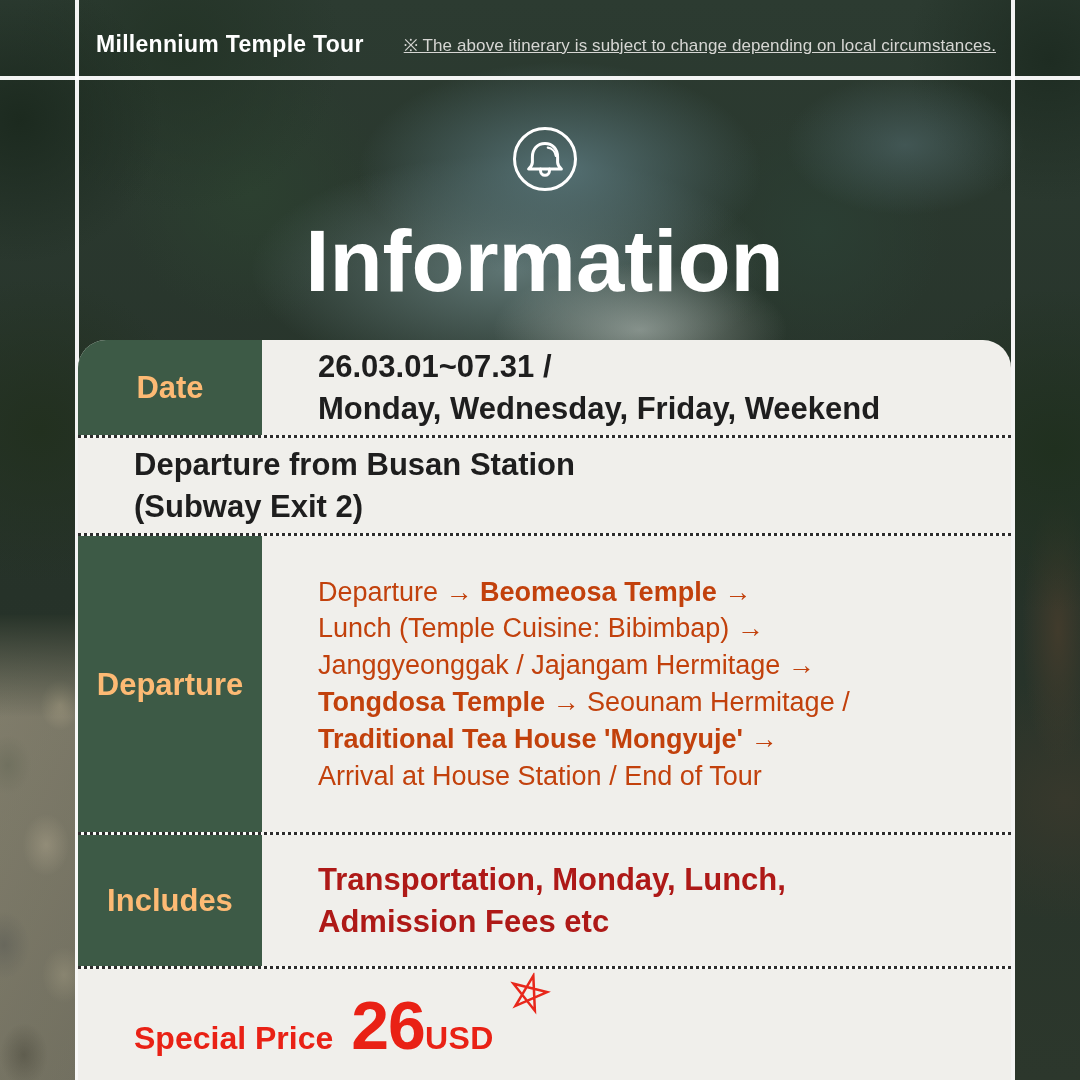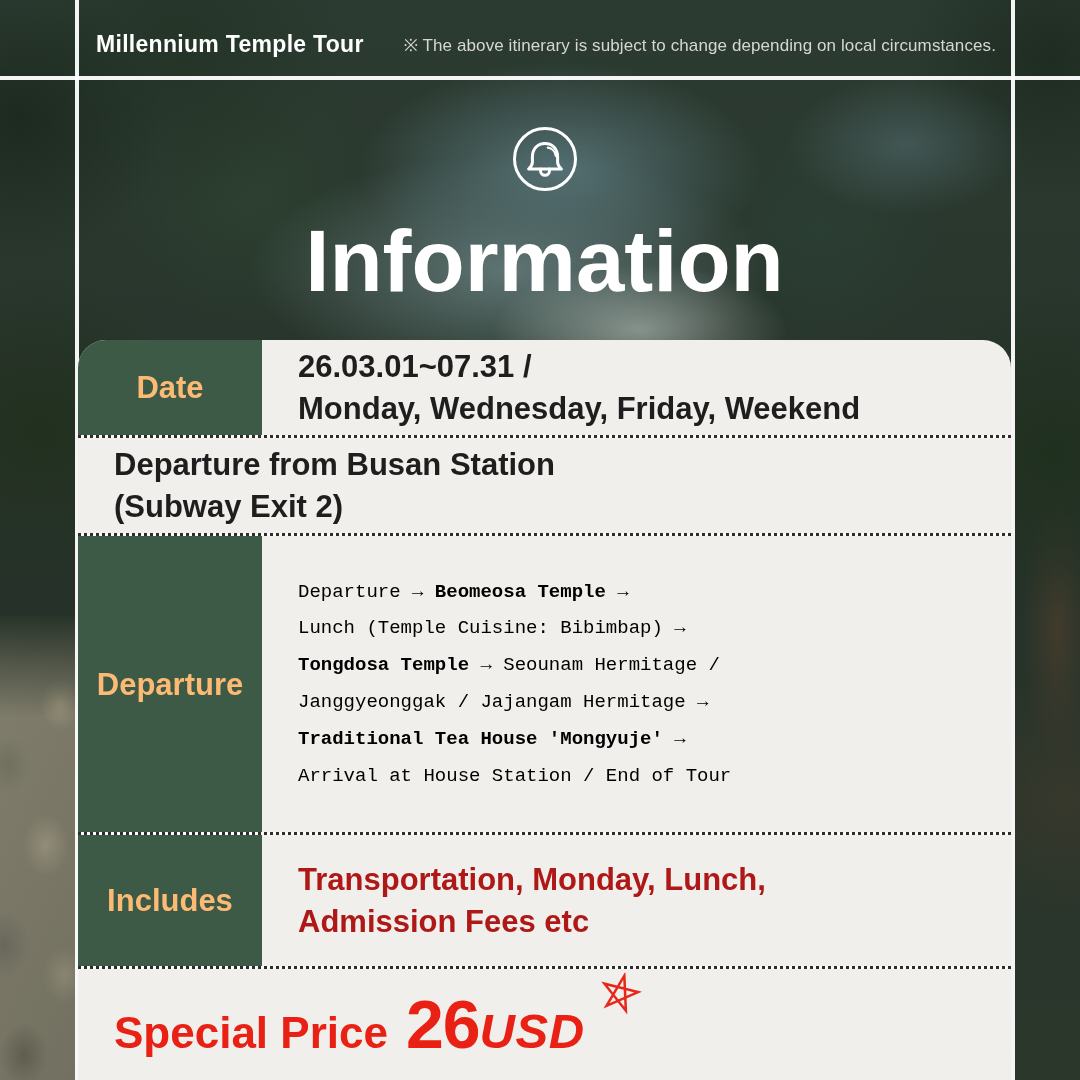--- a/index.html
+++ b/index.html
@@ -45,21 +45,21 @@
   .frame-line{position:absolute;background:rgba(255,255,255,.95);}
   .frame-h{left:0;top:76px;width:100%;height:4px;}
   .frame-v-left{left:75px;top:0;width:4px;height:100%;}
   .frame-v-right{left:1011px;top:0;width:4px;height:100%;}
   
   .topbar{
     position:absolute;left:96px;top:0;width:900px;height:89px;
     display:flex;align-items:center;justify-content:space-between;
   }
   .brand{font-size:23px;font-weight:700;color:#ffffff;letter-spacing:.3px;}
-  .disclaimer{font-size:17px;color:#d6d6d3;letter-spacing:.1px;}
+  .disclaimer{font-size:17px;color:#d6d6d3;letter-spacing:.1px;text-decoration:underline;}
   
   .hero{position:absolute;left:78px;top:0;width:933px;text-align:center;}
   .bell{position:absolute;left:0;right:0;top:124px;display:flex;justify-content:center;}
   .title{
     position:absolute;left:0;right:0;top:205px;margin:6px;
     font-size:87px;font-weight:800;color:#ffffff;letter-spacing:0;
   }
   
   .info-table{
     position:absolute;left:78px;top:340px;width:933px;height:740px;
@@ -76,30 +76,30 @@
     height:3px;flex-shrink:0;
     background:repeating-linear-gradient(90deg,#2d2d2d 0 3px,#fbfbf8 3px 6px);
   }
   .label-cell{
     width:184px;flex-shrink:0;background:#3d5a46;color:#fdba74;
     display:flex;align-items:center;justify-content:center;text-align:center;
     font-weight:700;font-size:31px;line-height:39px;white-space:pre-line;
   }
   .value-cell{
     flex:1;display:flex;flex-direction:column;justify-content:center;
-    padding-left:36px;padding-right:16px;color:#1e1e1e;
+    padding-left:56px;padding-right:16px;color:#1e1e1e;
   }
   .value-strong{font-weight:700;font-size:31px;line-height:42px;}
-  .itinerary-text{font-size:19px;line-height:36.8px;font-weight:400;color:#000000;font-family:Liberation Mono, monospace;}
+  .itinerary-text{font-size:27px;line-height:36.8px;font-weight:400;color:#c2410c;}
   .itinerary-text .seg-bold{font-weight:700;}
   .includes-line{color:#ae1917;font-weight:700;font-size:31px;line-height:42px;}
   .cost-line{display:flex;align-items:baseline;color:#e92115;}
-  .cost-prefix{font-size:44px;font-weight:700;}
+  .cost-prefix{font-size:32px;font-weight:700;}
   .cost-amount{font-size:68px;font-weight:800;margin-left:18px;letter-spacing:-1px;line-height:68px;}
-  .cost-currency{font-size:49px;font-weight:700;letter-spacing:.5px;font-style:italic;}
+  .cost-currency{font-size:32px;font-weight:700;letter-spacing:.5px;}
   .cost-star{position:relative;top:-30px;margin-left:14px;align-self:center;}
 </style>
 </head>
 <body>
 
 <div class="canvas">
   <div class="bg"></div>
   <div class="stone"></div>
 
   <div class="frame-line frame-h"></div>
@@ -142,22 +142,22 @@
       </div>
     </div>
 
     <div class="sep"></div>
 
     <div class="row row-itinerary">
       <div class="label-cell">Departure</div>
       <div class="value-cell itinerary-text">
           <div><span>Departure → </span><span class="seg-bold">Beomeosa Temple</span><span> →</span></div>
           <div><span>Lunch (Temple Cuisine: Bibimbap) →</span></div>
+          <div><span>Janggyeonggak / Jajangam Hermitage →</span></div>
           <div><span class="seg-bold">Tongdosa Temple</span><span> → Seounam Hermitage /</span></div>
-          <div><span>Janggyeonggak / Jajangam Hermitage →</span></div>
           <div><span class="seg-bold">Traditional Tea House 'Mongyuje'</span><span> →</span></div>
           <div><span>Arrival at House Station / End of Tour</span></div>
         </div>
     </div>
 
     <div class="sep"></div>
 
     <div class="row row-includes">
       <div class="label-cell">Includes</div>
       <div class="value-cell">

